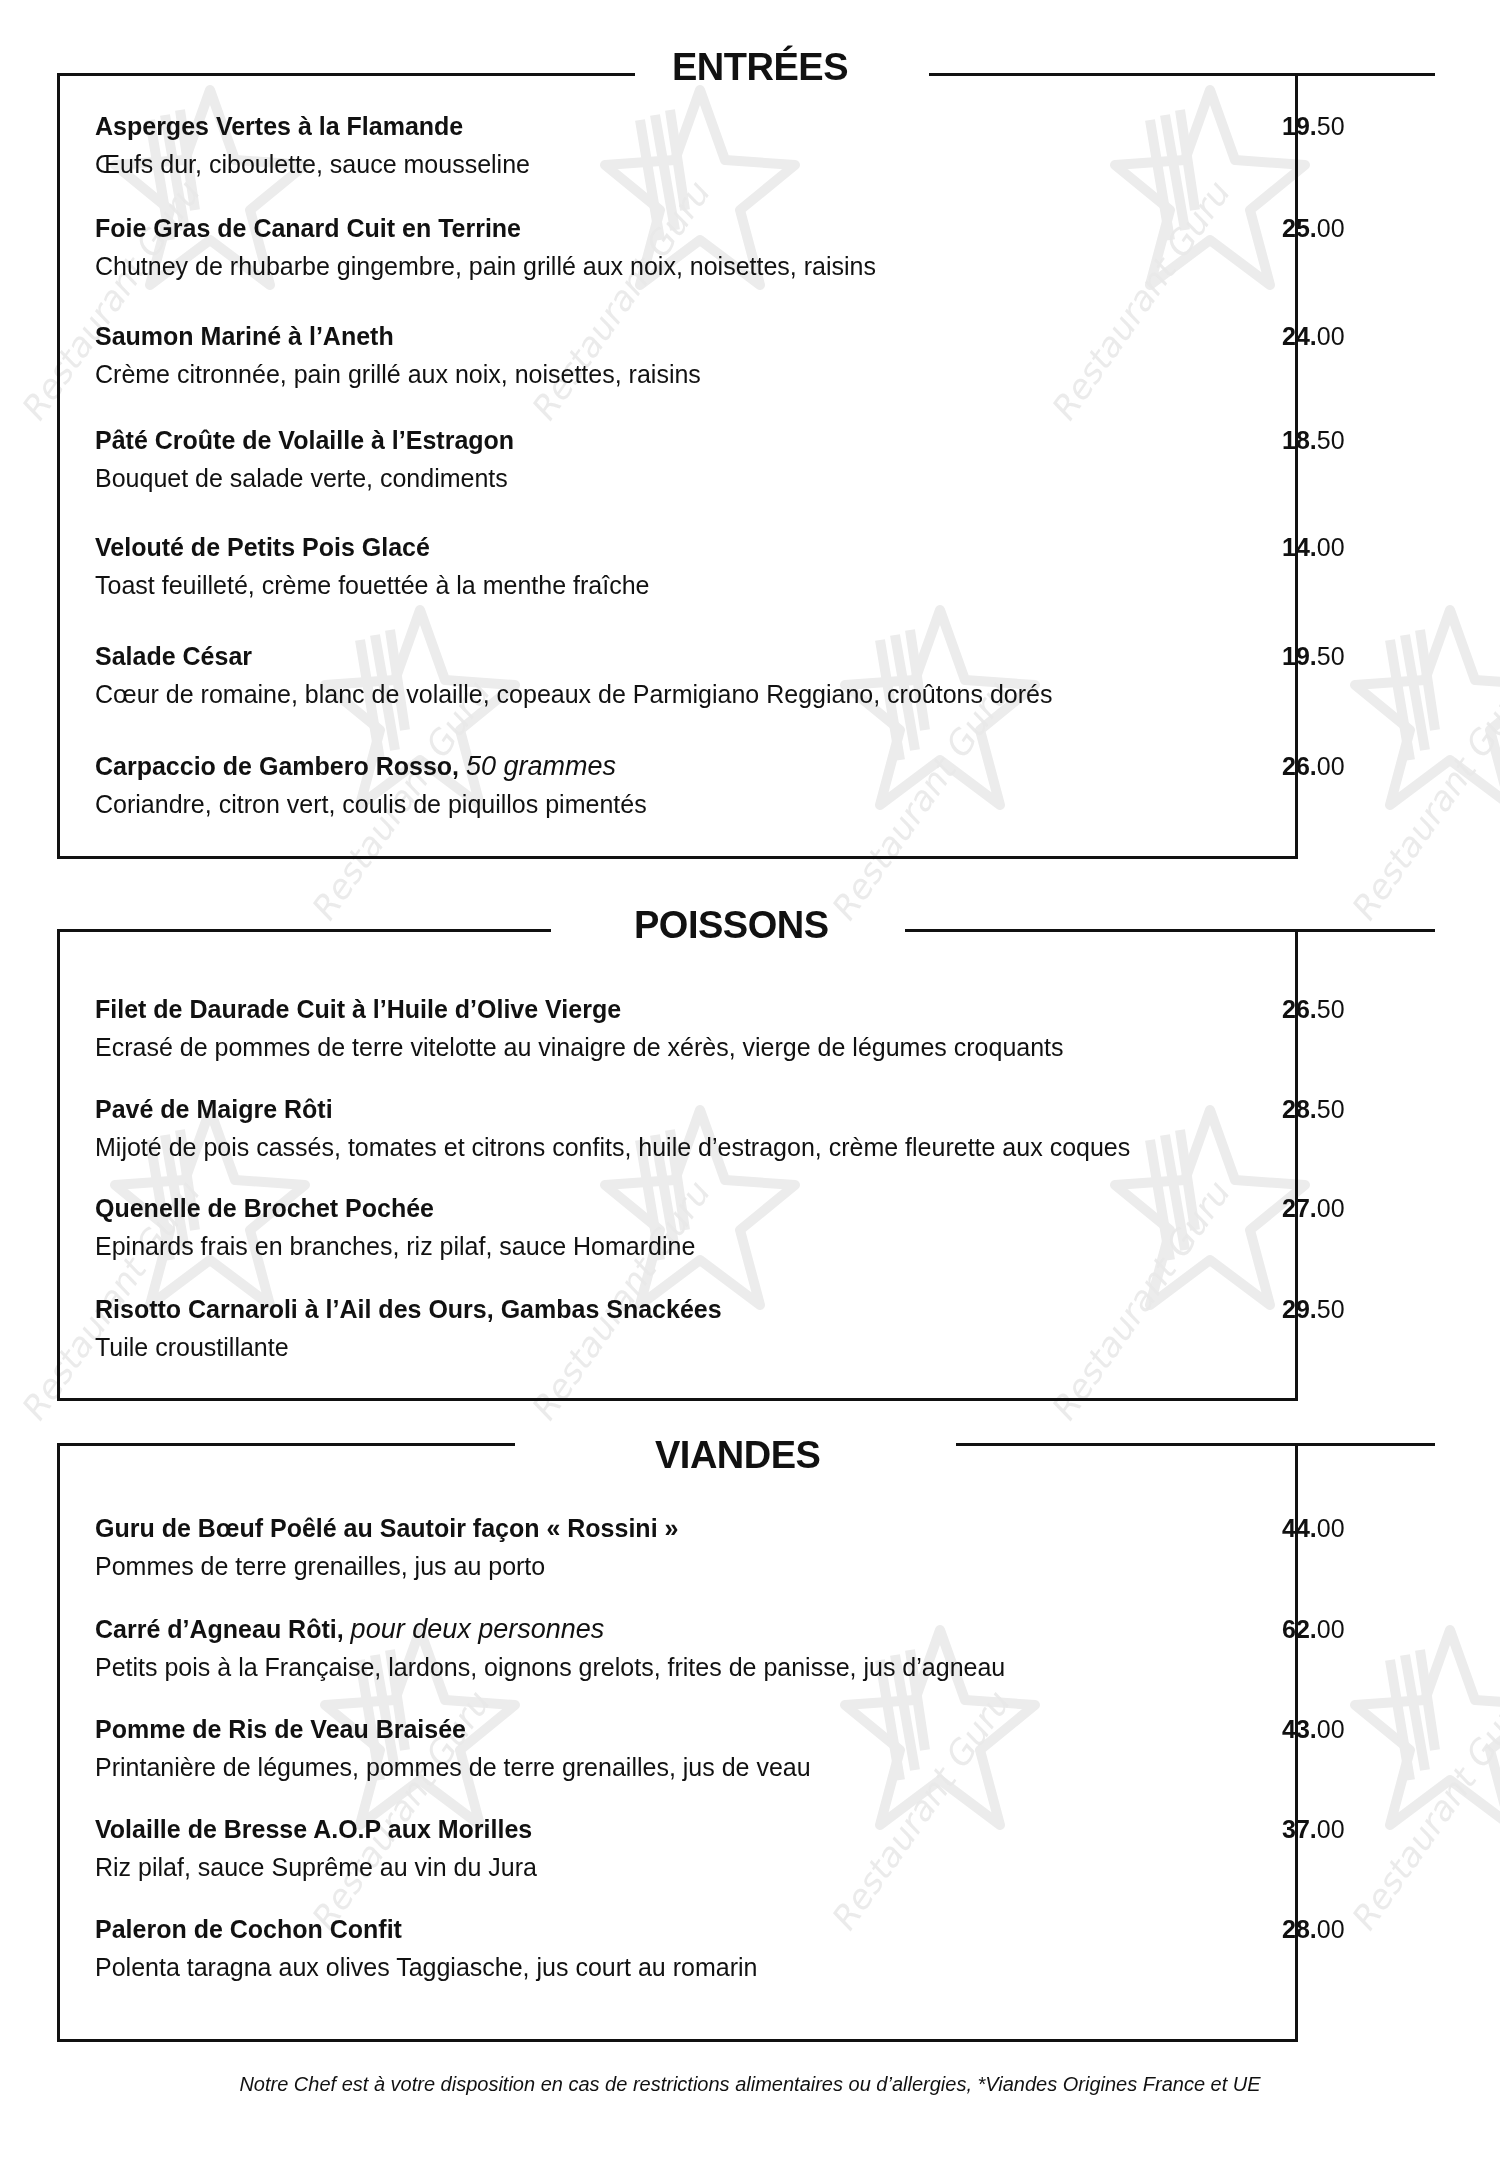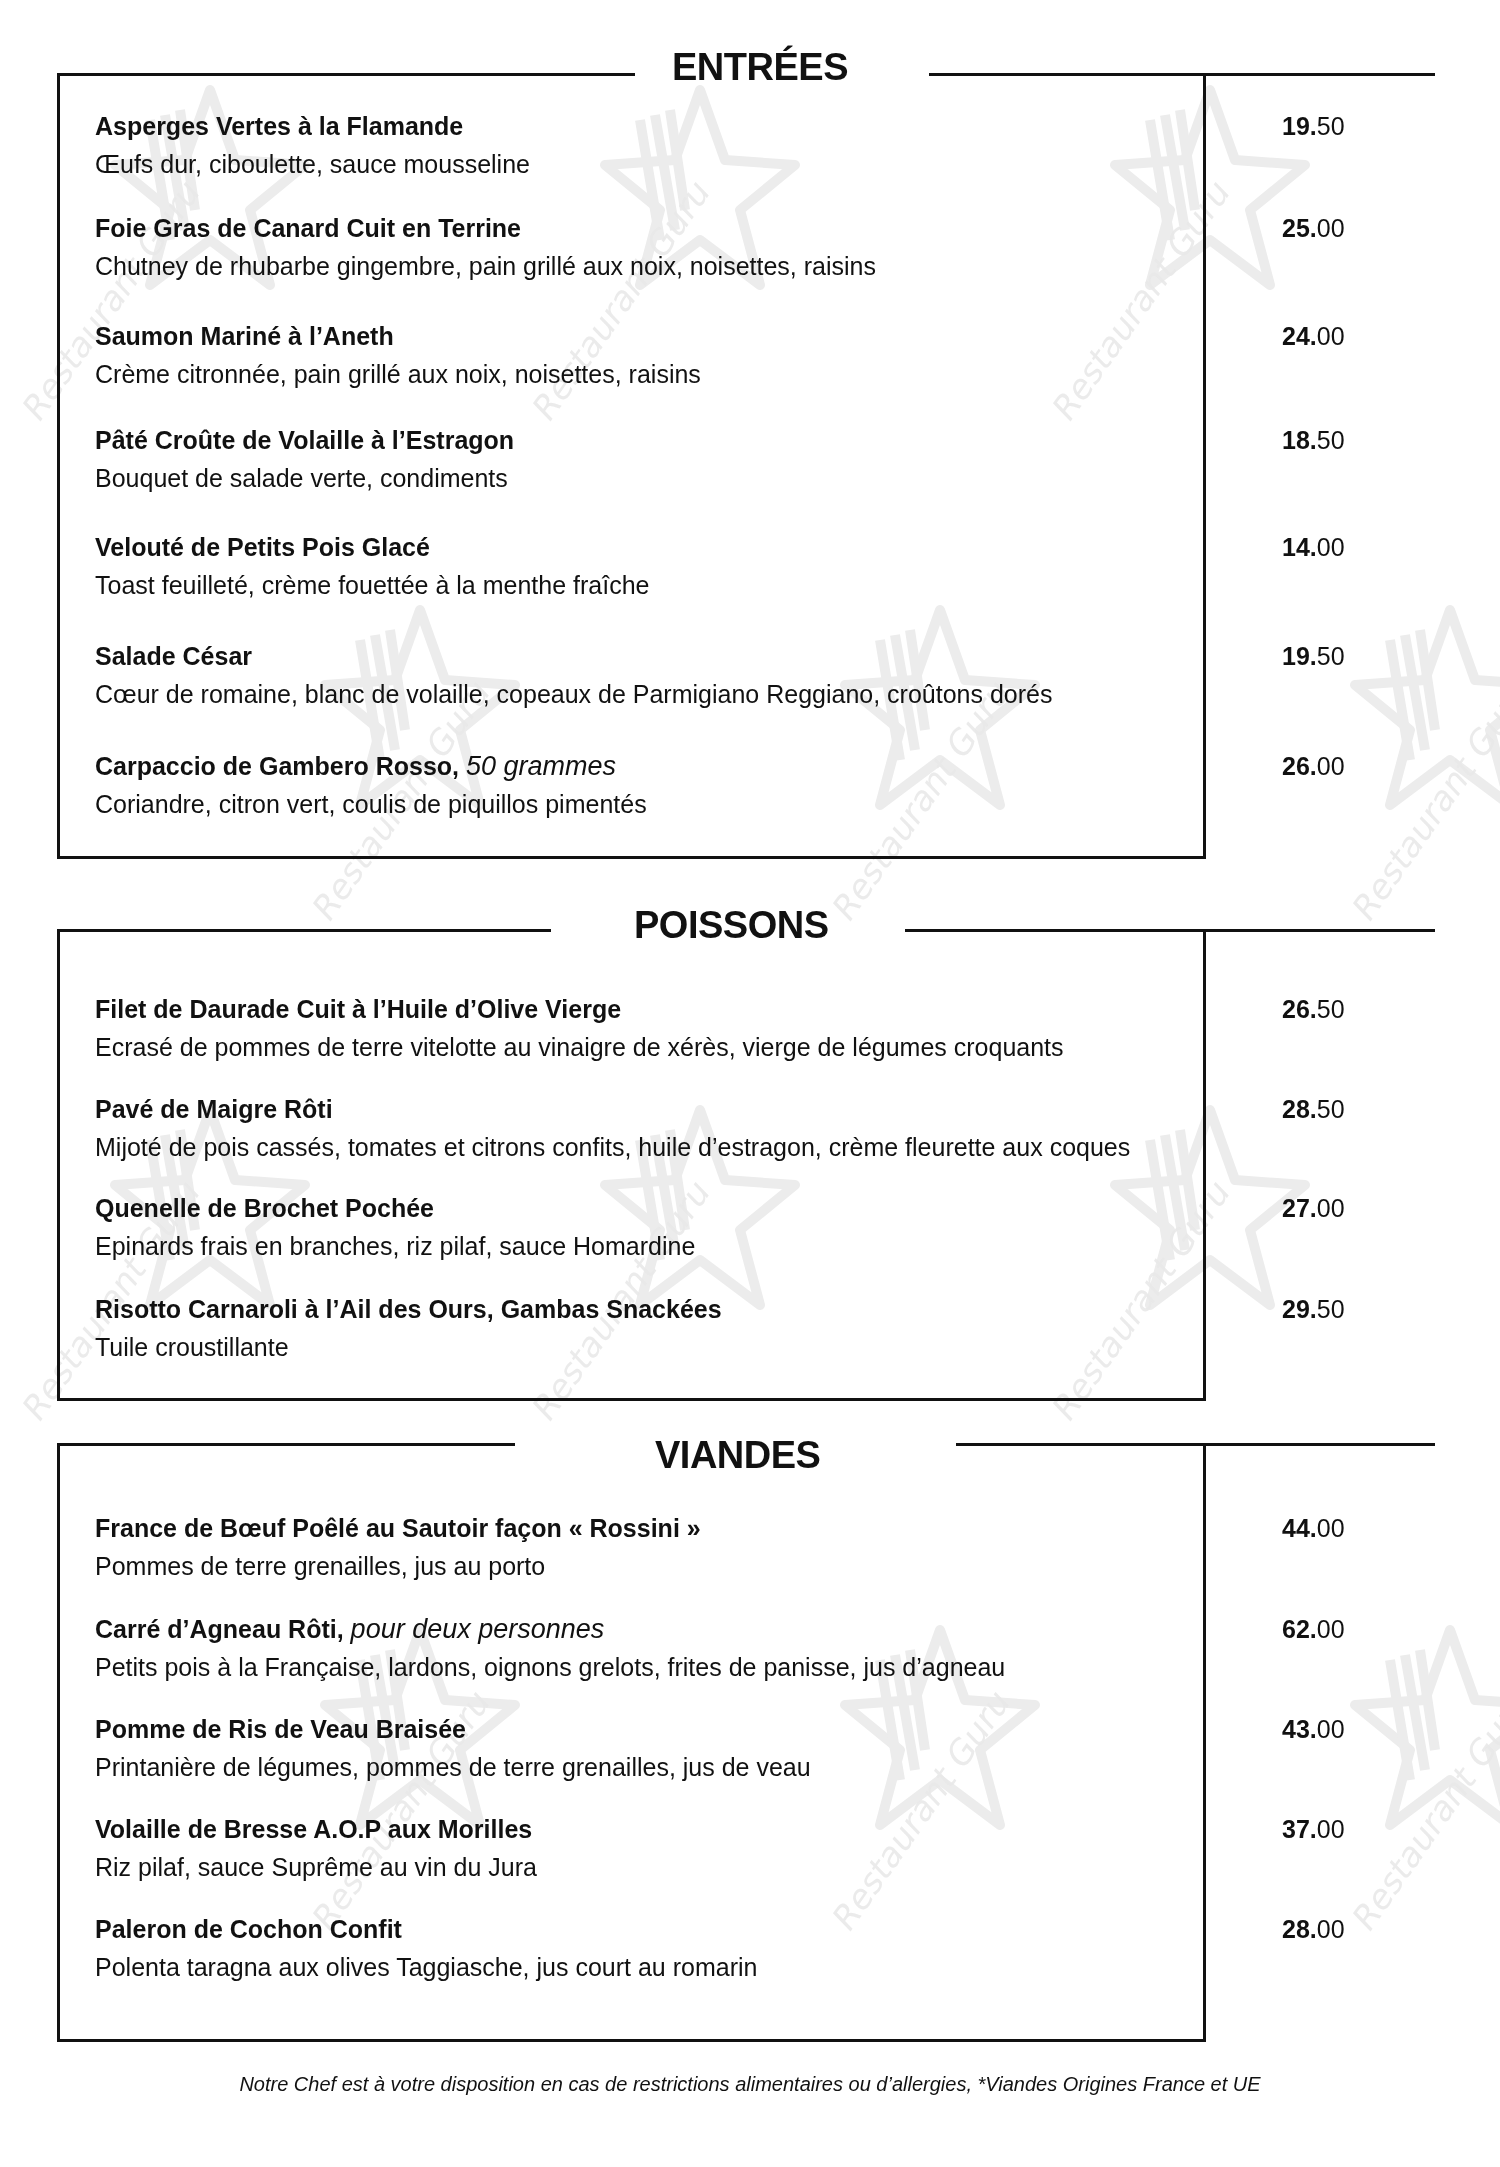--- a/index.html
+++ b/index.html
@@ -5,21 +5,21 @@
   html, body { margin:0; padding:0; }
   body {
     width:1500px; height:2167px; background:#ffffff; position:relative; overflow:hidden;
     font-family:"Liberation Sans", sans-serif; color:#111;
   }
   .wm {
     position:absolute; pointer-events:none; color:#e9e9e9; font-family:"DejaVu Sans", sans-serif;
     font-size:34px; font-style:italic; transform:rotate(-55deg); white-space:nowrap; opacity:.9;
   }
   .wm-logo { position:absolute; pointer-events:none; }
-  .section { position:absolute; left:57px; width:1149px; border:3px solid #111; border-top:none; box-sizing:border-box; }
+  .section { position:absolute; left:57px; width:1241px; border:3px solid #111; border-top:none; box-sizing:border-box; }
   .sec-line { position:absolute; top:0; height:3px; background:#111; }
   .sec-title {
     position:absolute; font-weight:bold; font-size:38px; letter-spacing:-0.5px;
     color:#111; transform:translateY(-50%); white-space:nowrap;
   }
   .item { position:absolute; left:35px; right:35px; }
   .item-name { position:absolute; left:0; top:0; font-weight:bold; font-size:25px; line-height:30px; white-space:nowrap; }
   .item-name .note { font-weight:normal; font-style:italic; font-size:27px; }
   .item-desc { position:absolute; left:0; top:38px; font-size:25px; line-height:30px; white-space:nowrap; }
   .item-price { position:absolute; left:1187px; top:0; font-size:25px; line-height:30px; white-space:nowrap; }
@@ -186,21 +186,21 @@
     <div class="item-price"><b>29.</b><span>50</span></div>
   </div>
 </div>
 
 <div class="section" style="top:1443px;height:599px;padding-left:32px;">
   <div class="sec-line" style="left:-3px;width:458px;"></div>
   <div class="sec-line" style="left:896px;width:479px;"></div>
   <div class="sec-title" style="left:595px;top:12px;">VIANDES</div>
 
   <div class="item" style="top:70px;">
-    <div class="item-name"><span>France de Bœuf Poêlé au Sautoir façon « Rossini »</span></div>
+    <div class="item-name"><span>Guru de Bœuf Poêlé au Sautoir façon « Rossini »</span></div>
     <div class="item-desc">Pommes de terre grenailles, jus au porto</div>
     <div class="item-price"><b>44.</b><span>00</span></div>
   </div>
   <div class="item" style="top:171px;">
     <div class="item-name"><span>Carré d’Agneau Rôti,</span> <span class="note">pour deux personnes</span></div>
     <div class="item-desc">Petits pois à la Française, lardons, oignons grelots, frites de panisse, jus d’agneau</div>
     <div class="item-price"><b>62.</b><span>00</span></div>
   </div>
   <div class="item" style="top:271px;">
     <div class="item-name"><span>Pomme de Ris de Veau Braisée</span></div>

